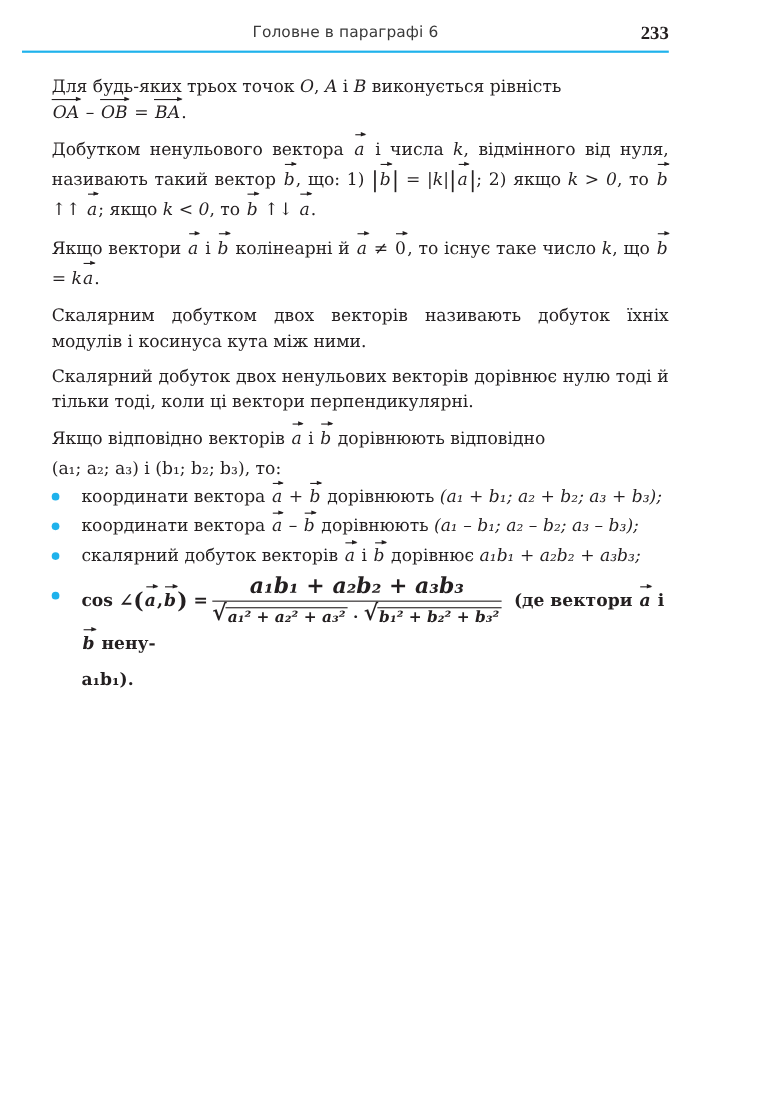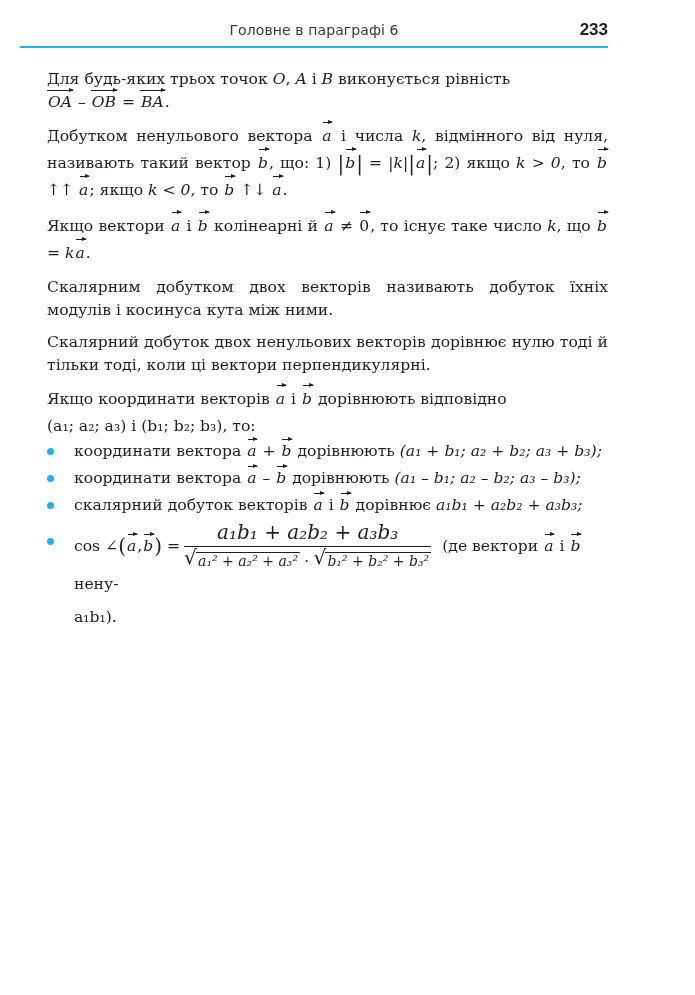--- a/index.html
+++ b/index.html
@@ -30,21 +30,21 @@
       text-align: center;
       font-family: "DejaVu Sans", "Liberation Sans", sans-serif;
       font-size: 14px;
       color: #3a3a3a;
       letter-spacing: 0.1px;
     }
     .page-number {
       position: absolute;
       right: 0;
       top: 20px;
-      font-family: Liberation Sans, sans-serif;
+      font-family: Liberation Serif, serif;
       font-weight: bold;
       font-size: 17px;
       color: #231f20;
     }
     .header-rule {
       position: absolute;
       left: 0;
       right: 0;
       top: 46px;
       height: 2px;
@@ -106,21 +106,21 @@
     }
     .bullet {
       position: absolute;
       left: 0;
       top: 8px;
       width: 7px;
       height: 7px;
       border-radius: 50%;
       background: #1fb2ec;
     }
-    .formula-item { line-height: 23px; }
+    .formula-item { line-height: 23px; font-weight: bold; }
     .frac {
       display: inline-block;
       vertical-align: middle;
       text-align: center;
       margin: 0 6px 0 4px;
     }
     .frac .num {
       display: block;
       font-size: 20px;
       padding: 0 4px 2px 4px;
@@ -167,21 +167,21 @@
 
   <p class="para lh-tall"><span>Добутком ненульового вектора </span><span class="vec">a</span><span> і числа </span><i>k</i><span>, відмінного від нуля, називають такий вектор </span><span class="vec">b</span><span>, що: 1) </span><span class="abs">|</span><span class="vec">b</span><span class="abs">|</span><span> = </span><i>|k|</i><span class="abs">|</span><span class="vec">a</span><span class="abs">|</span><span>; 2) якщо </span><i>k &gt; 0</i><span>, то </span><span class="vec">b</span><span> ↑↑ </span><span class="vec">a</span><span>; якщо </span><i>k &lt; 0</i><span>, то </span><span class="vec">b</span><span> ↑↓ </span><span class="vec">a</span><span>.</span></p>
 
   <p class="para lh-tall"><span>Якщо вектори </span><span class="vec">a</span><span> і </span><span class="vec">b</span><span> колінеарні й </span><span class="vec">a</span><span> ≠ </span><span class="vec" style="font-style:normal">0</span><span>, то існує таке число </span><i>k</i><span>, що </span><span class="vec">b</span><span> = </span><i>k</i><span class="vec">a</span><span>.</span></p>
 
 
   <p class="para">Скалярним добутком двох векторів називають добуток їхніх модулів і косинуса кута між ними.</p>
 
   <p class="para">Скалярний добуток двох ненульових векторів дорівнює нулю тоді й тільки тоді, коли ці вектори перпендикулярні.</p>
 
-  <p class="para tight lh-tall"><span>Якщо координати векторів </span><span class="vec">a</span><span> і </span><span class="vec">b</span><span> дорівнюють відповідно</span><br><i style="font-style:normal">(a₁; a₂; a₃) і (b₁; b₂; b₃), то:</i></p>
+  <p class="para tight lh-tall"><span>Якщо відповідно векторів </span><span class="vec">a</span><span> і </span><span class="vec">b</span><span> дорівнюють відповідно</span><br><i style="font-style:normal">(a₁; a₂; a₃) і (b₁; b₂; b₃), то:</i></p>
 
   <ul class="list">
     <li>
       <span class="bullet"></span>
       <span>координати вектора </span><span class="vec">a</span><span> + </span><span class="vec">b</span><span> дорівнюють </span><span class="mi">(a₁ + b₁; a₂ + b₂; a₃ + b₃);</span>
     </li>
     <li>
       <span class="bullet"></span>
       <span>координати вектора </span><span class="vec">a</span><span> – </span><span class="vec">b</span><span> дорівнюють </span><span class="mi">(a₁ – b₁; a₂ – b₂; a₃ – b₃);</span>
     </li>

